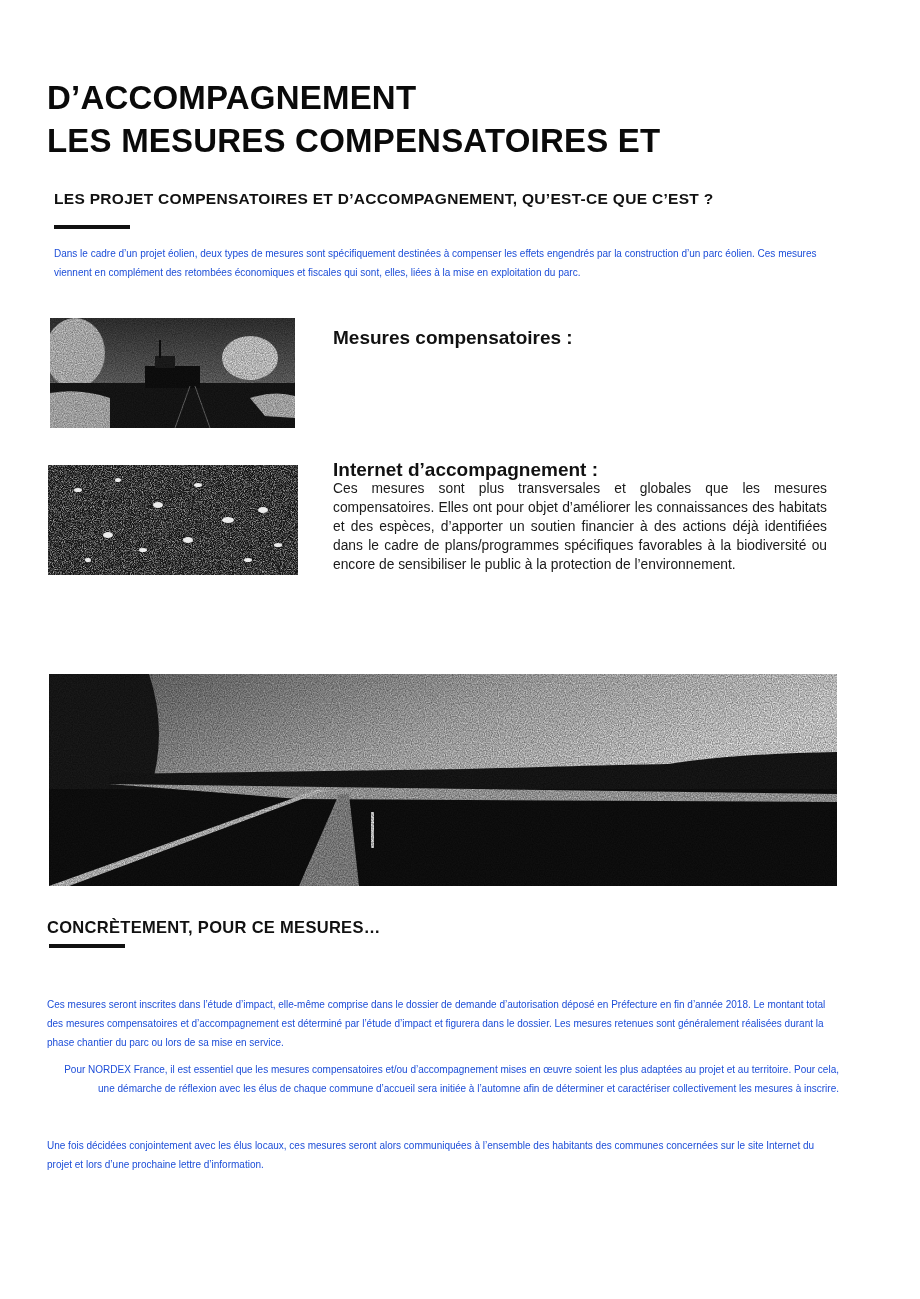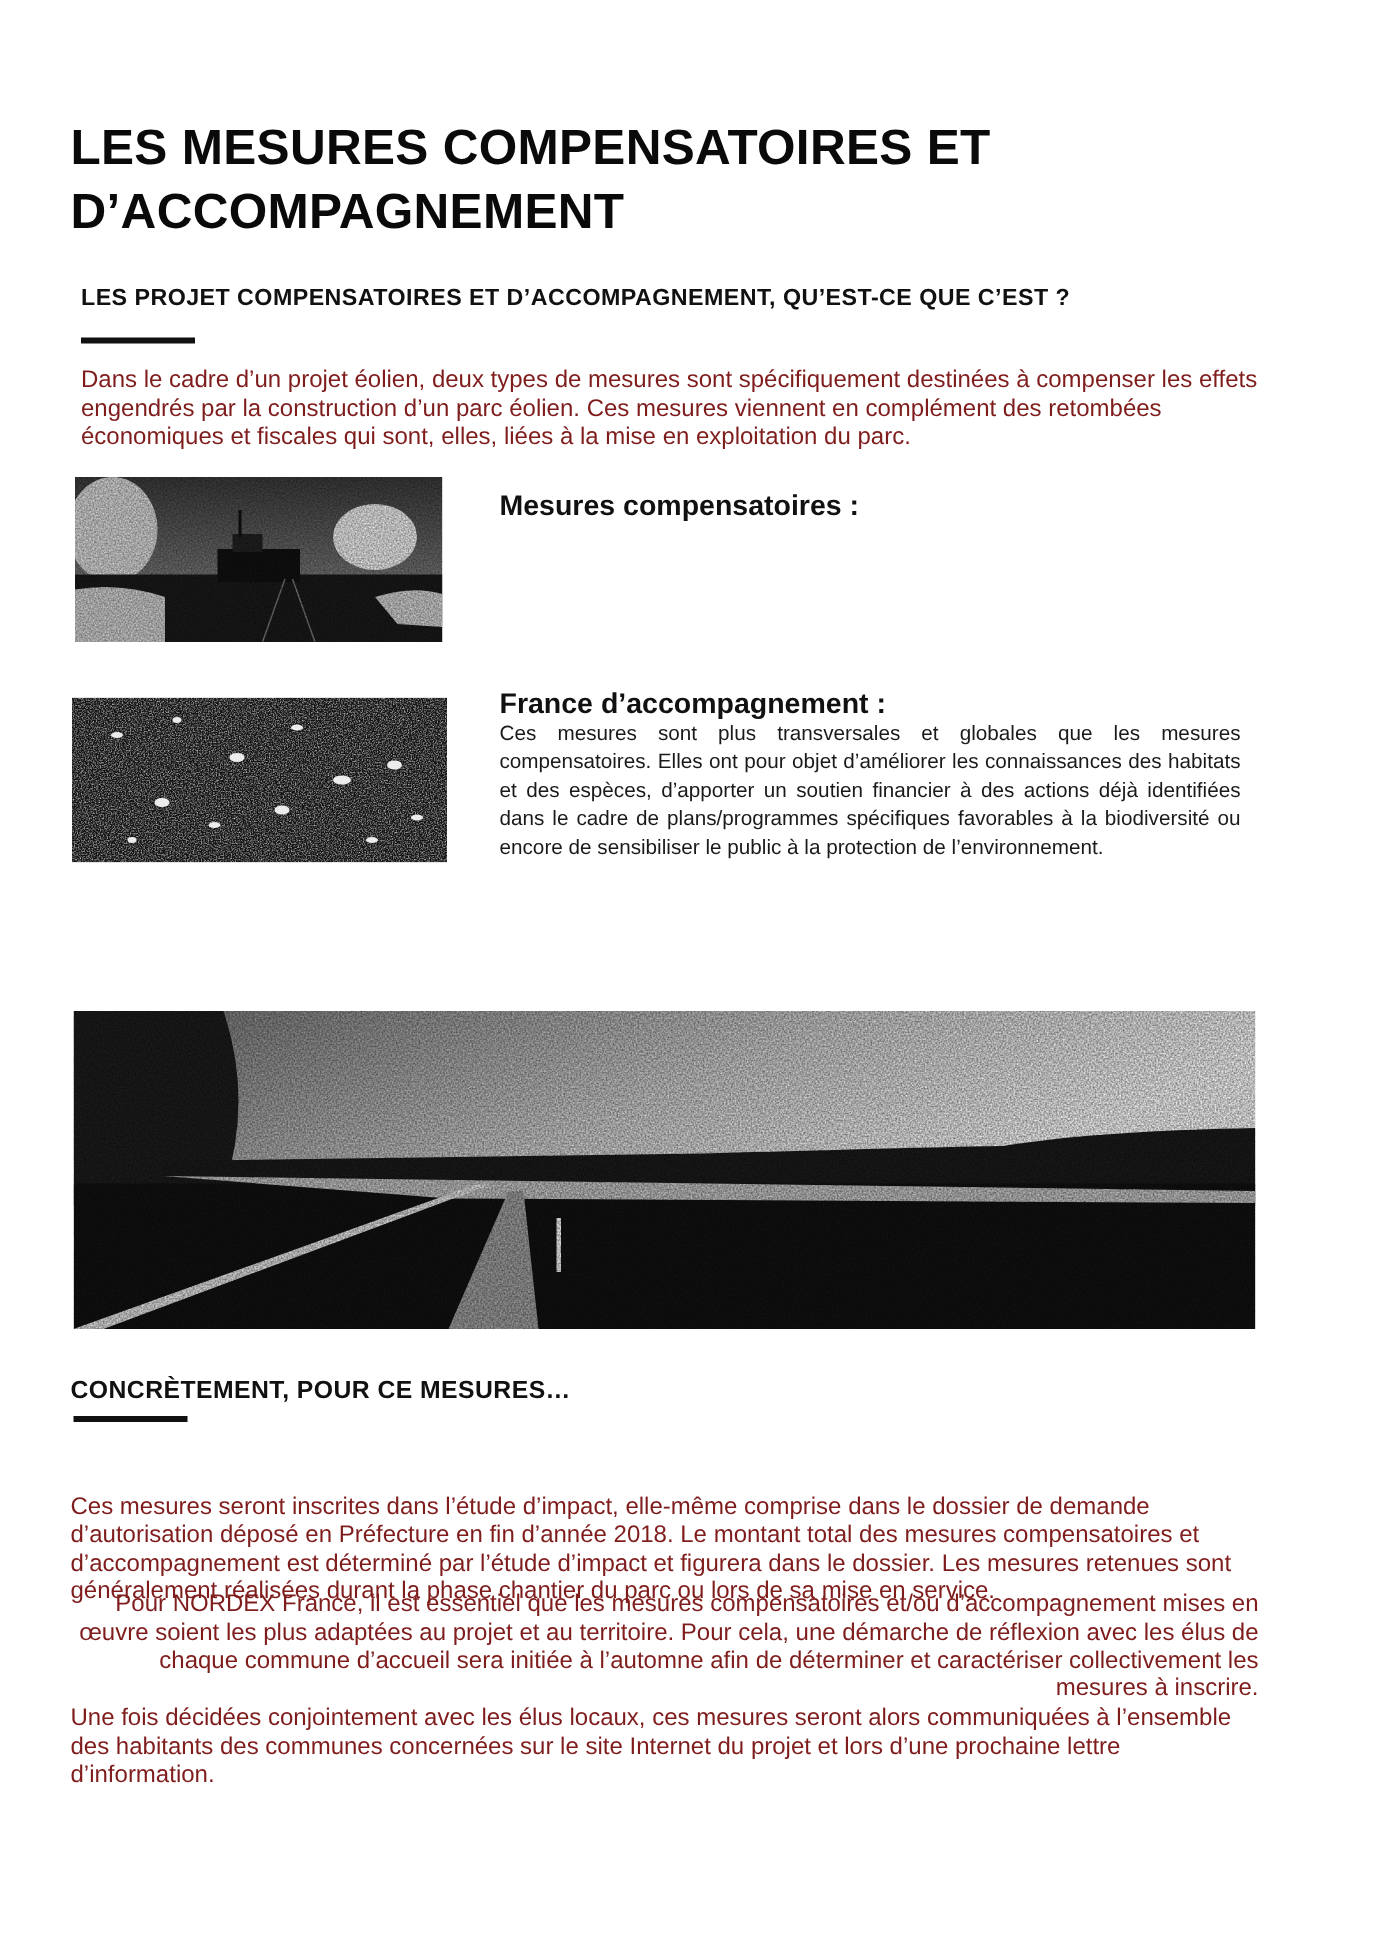--- a/index.html
+++ b/index.html
@@ -17,21 +17,21 @@
     .section-title {
       font-weight: bold; color: #111;
     }
     .sec1-title { left: 54px; top: 190px; font-size: 15.5px; letter-spacing: 0.3px; }
     .sec2-title { left: 47px; top: 918px; font-size: 16.5px; letter-spacing: 0.3px; }
     .rule { height: 4px; background: #111; }
     .rule1 { left: 54px; top: 225px; width: 76px; }
     .rule2 { left: 49px; top: 944px; width: 76px; }
 
     .para {
-      font-size: 16px; line-height: 18.8px; color: #7f1d1d;
+      font-size: 10px; line-height: 18.8px; color: #1d4ed8;
     }
     .p-intro { left: 54px; top: 245px; width: 790px; }
     .p1 { left: 47px; top: 996px; width: 792px; }
     .p2 { left: 47px; top: 1061px; width: 792px; text-align: right; }
     .p3 { left: 47px; top: 1137px; width: 792px; }
 
     .block-title { font-weight: bold; font-size: 19px; line-height: 19px; color: #111; }
     .block-text { font-size: 13.8px; line-height: 19px; text-align: justify; color: #1a1a1a; }
     .block1 { left: 333px; top: 328px; width: 494px; }
     .block2 { left: 333px; top: 460px; width: 494px; }
@@ -40,22 +40,22 @@
     .photo { overflow: hidden; }
     .photo svg { display: block; }
     .img-village { left: 50px; top: 318px; width: 245px; height: 110px; }
     .img-meadow { left: 48px; top: 465px; width: 250px; height: 110px; }
     .img-landscape { left: 49px; top: 674px; width: 788px; height: 212px; }
   </style>
 </head>
 <body>
 
 <div class="abs main-title">
+  <div>D’ACCOMPAGNEMENT</div>
   <div>LES MESURES COMPENSATOIRES ET</div>
-  <div>D’ACCOMPAGNEMENT</div>
 </div>
 
 <div class="abs section-title sec1-title">LES PROJET COMPENSATOIRES ET D’ACCOMPAGNEMENT, QU’EST-CE QUE C’EST ?</div>
 <div class="abs rule rule1"></div>
 
 <div class="abs para p-intro">Dans le cadre d’un projet éolien, deux types de mesures sont spécifiquement destinées à compenser les effets engendrés par la construction d’un parc éolien. Ces mesures viennent en complément des retombées économiques et fiscales qui sont, elles, liées à la mise en exploitation du parc.</div>
 
 <div class="abs photo img-village">
   <svg width="245" height="110" viewBox="0 0 245 110">
     <defs>
@@ -108,21 +108,21 @@
       <ellipse cx="140" cy="75" rx="5" ry="3"></ellipse>
         <ellipse cx="230" cy="80" rx="4" ry="2"></ellipse>
       <ellipse cx="40" cy="95" rx="3" ry="2"></ellipse>
         <ellipse cx="200" cy="95" rx="4" ry="2"></ellipse>
     </g>
     <rect width="250" height="110" filter="url(#noise2)"></rect>
   </svg>
 </div>
 
 <div class="abs block2">
-  <div class="block-title">France d’accompagnement :</div>
+  <div class="block-title">Internet d’accompagnement :</div>
   <div class="block-text">Ces mesures sont plus transversales et globales que les mesures compensatoires. Elles ont pour objet d’améliorer les connaissances des habitats et des espèces, d’apporter un soutien financier à des actions déjà identifiées dans le cadre de plans/programmes spécifiques favorables à la biodiversité ou encore de sensibiliser le public à la protection de l’environnement.</div>
 </div>
 
 <div class="abs photo img-landscape">
   <svg width="788" height="212" viewBox="0 0 788 212">
     <defs>
       <filter id="noise3">
           <feTurbulence type="fractalNoise" baseFrequency="0.85" numOctaves="2" seed="11"></feTurbulence>
           <feColorMatrix values="0 0 0 0 0  0 0 0 0 0  0 0 0 0 0  0 0 0 0.7 -0.1"></feColorMatrix>
         </filter>

